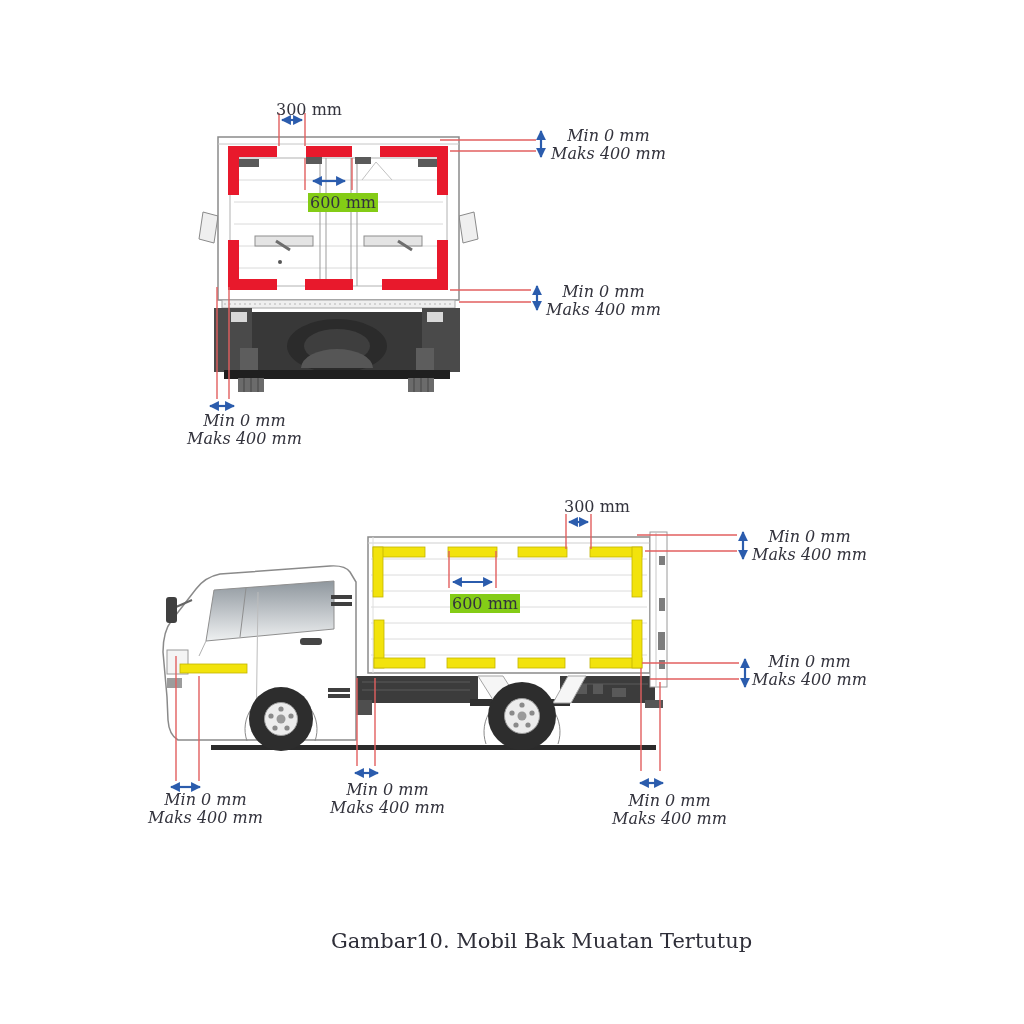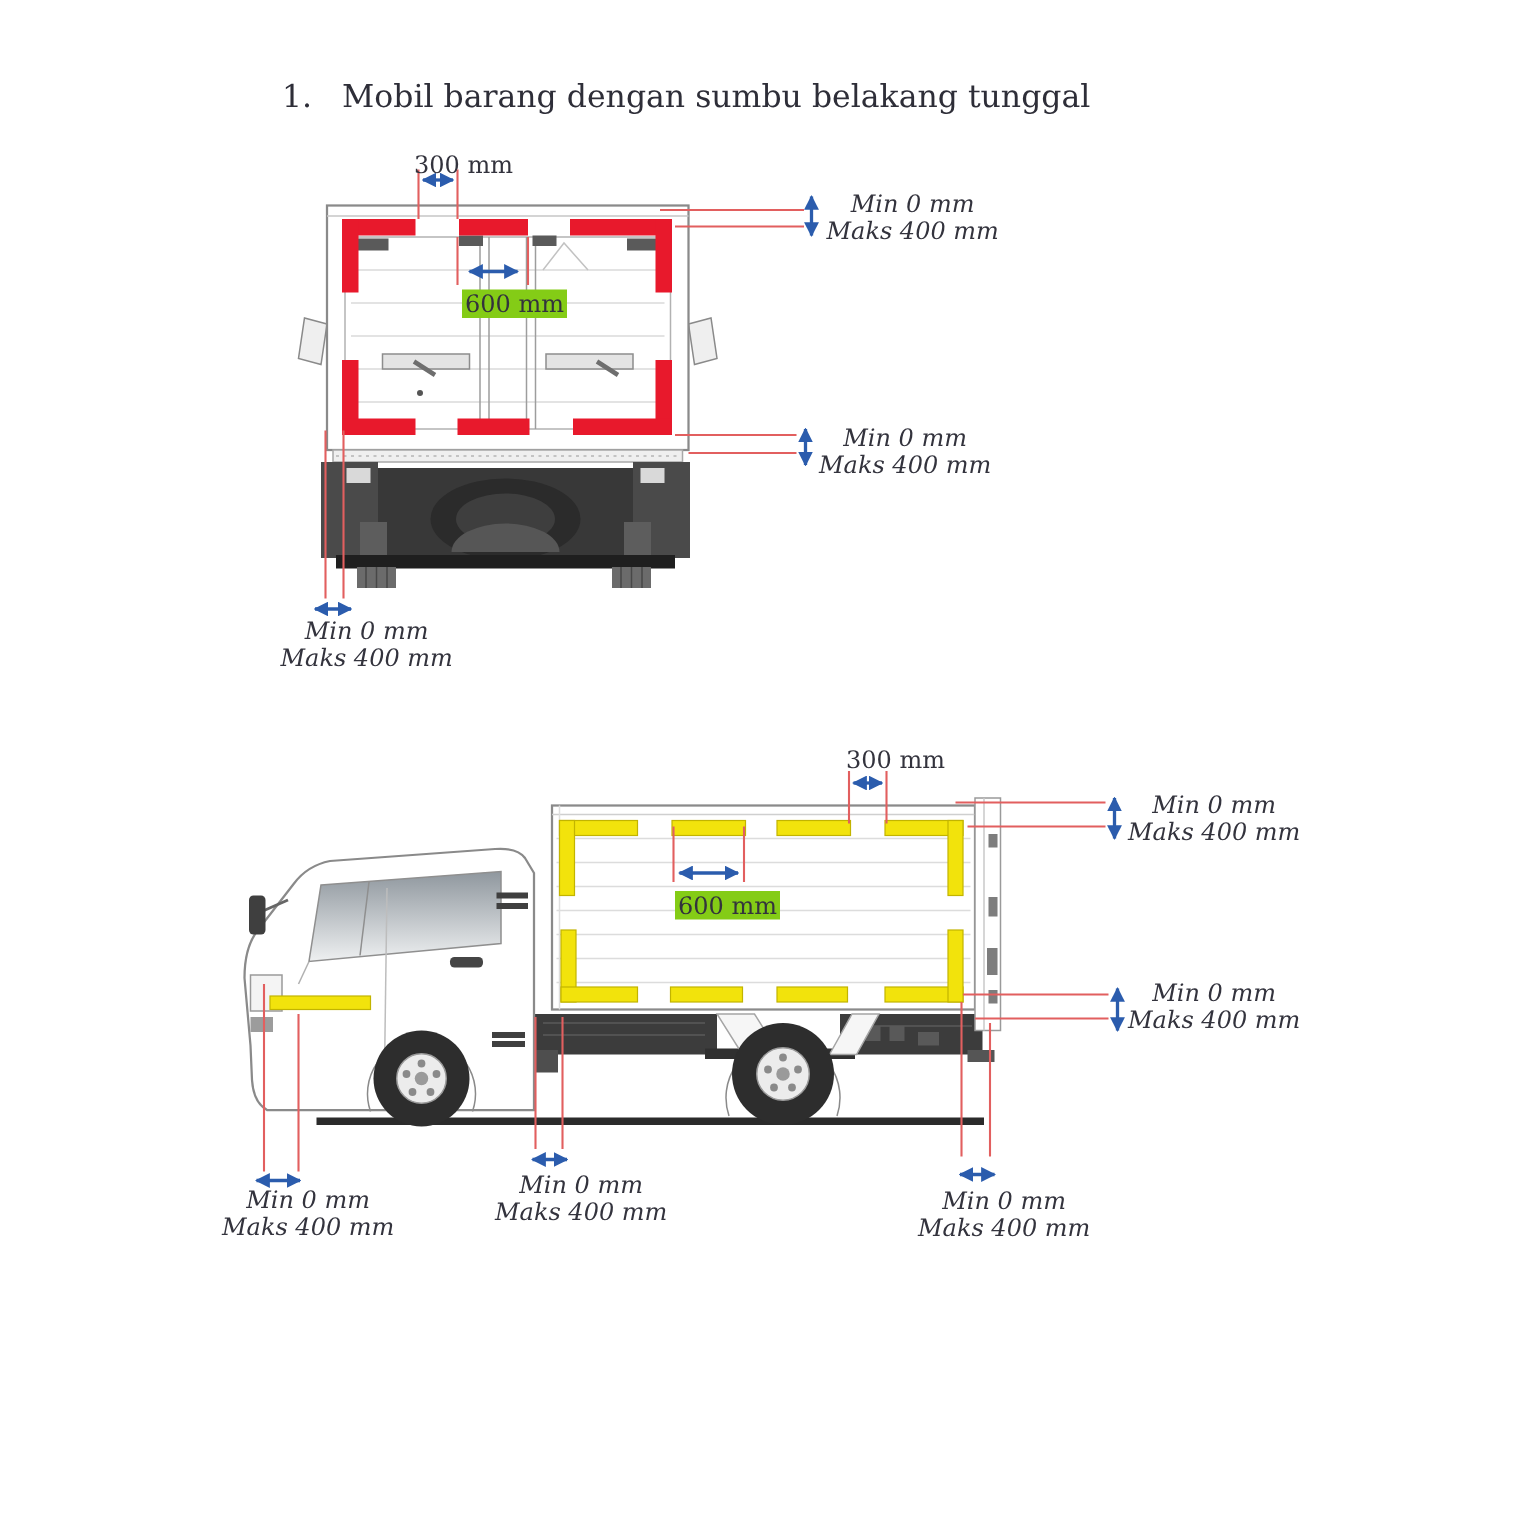--- a/index.html
+++ b/index.html
@@ -22,23 +22,20 @@
   .pair div{line-height:17.5px;font-style:italic;}
   #heading{position:absolute;left:188px;top:52px;font-size:21px;color:#2e2e38;}
   #heading .num{display:inline-block;width:40px;}
   #caption{position:absolute;left:331px;top:929px;font-size:21px;color:#2e2e38;white-space:nowrap;}
 </style>
 </head>
 <body>
 
 <div id="page">
 
-  <div id="heading">
-    <span class="num">1.</span><span>Mobil barang dengan sumbu belakang tunggal</span>
-  </div>
 
   <svg id="canvas" width="1024" height="1024" viewBox="0 0 1024 1024">
     <defs>
       <marker id="ah" viewBox="0 0 10 10" refX="9" refY="5" markerWidth="4.5" markerHeight="4.5" orient="auto-start-reverse" markerUnits="strokeWidth">
         <path d="M0,0 L10,5 L0,10 Z" style="fill:var(--dimension-arrow)"></path>
       </marker>
       <linearGradient id="win" x1="0" y1="0" x2="0" y2="1">
         <stop offset="0" stop-color="#8f979e"></stop>
           <stop offset="1" stop-color="#eef0f1"></stop>
       </linearGradient>
@@ -301,13 +298,14 @@
   </div>
   <div class="lbl pair" style="left:330px;top:781px">
     <div>Min 0 mm</div>
     <div>Maks 400 mm</div>
   </div>
   <div class="lbl pair" style="left:612px;top:792px">
     <div>Min 0 mm</div>
     <div>Maks 400 mm</div>
   </div>
 
+  <div id="caption">Gambar10. Mobil Bak Muatan Tertutup</div>
 </div>
 
 </body></html>

